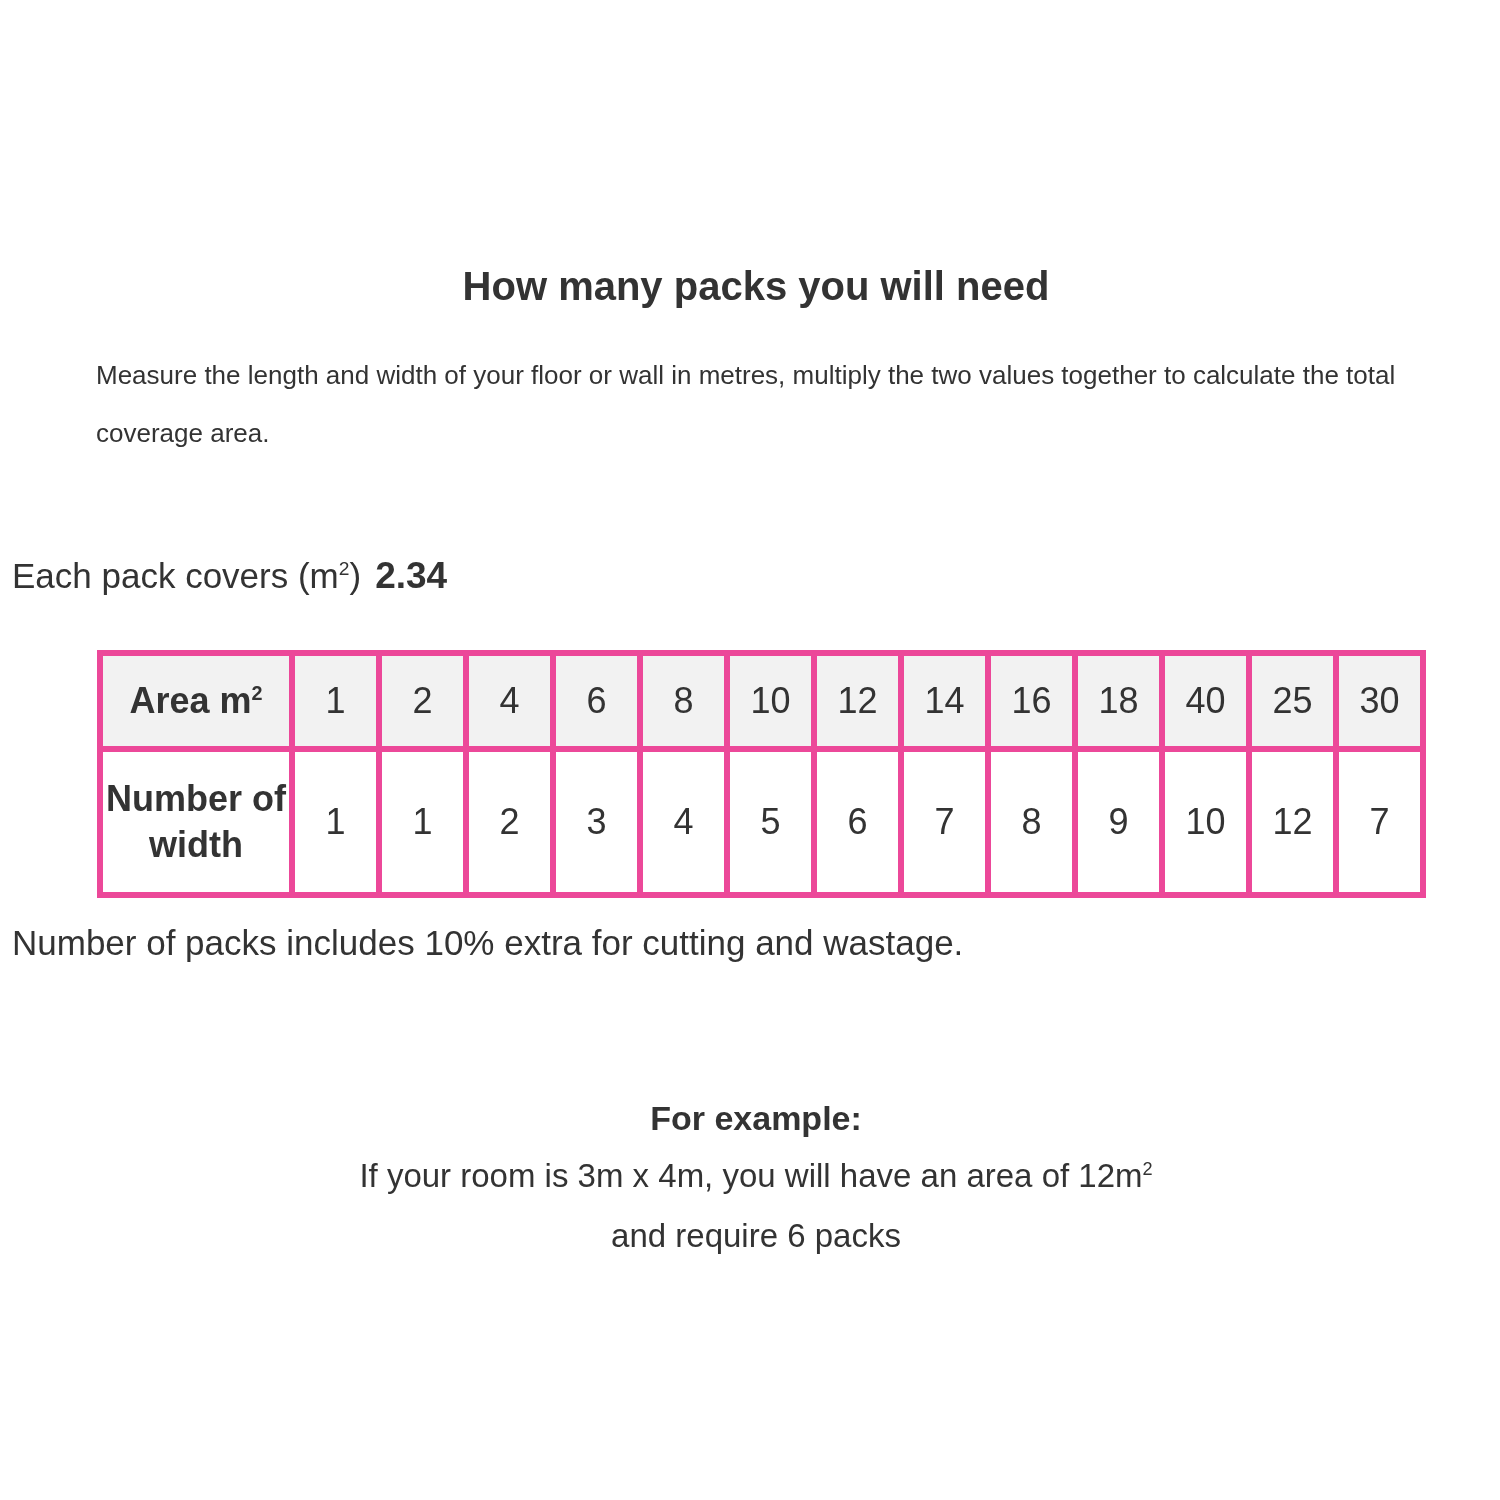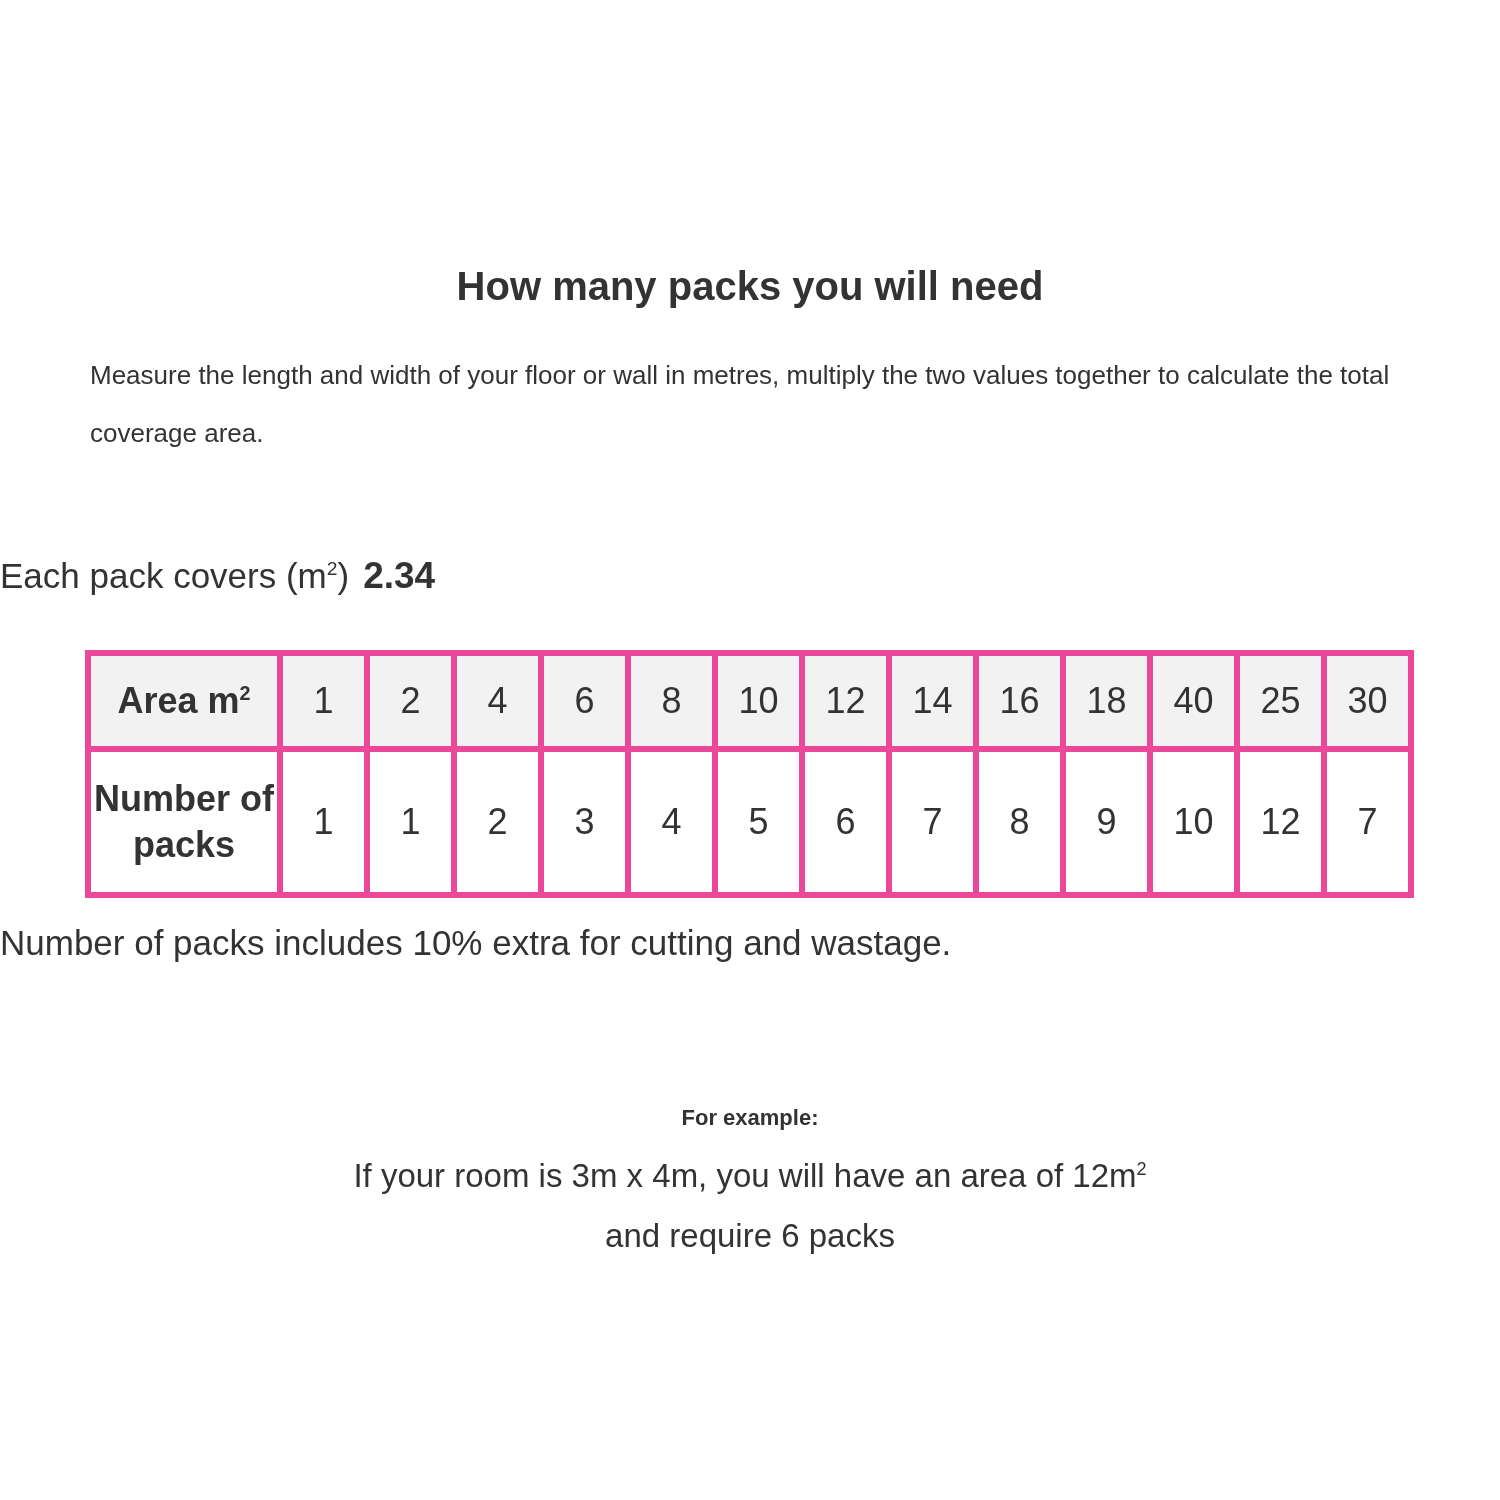--- a/index.html
+++ b/index.html
@@ -10,20 +10,21 @@
   .canvas {
     position: relative;
     width: 1500px;
     height: 1500px;
     background: #ffffff;
     font-family: "Liberation Sans", sans-serif;
     color: #333333;
     box-sizing: border-box;
     padding-top: 262px;
     overflow: hidden;
+    padding-left: 12px;
   }
   .page-title {
     margin: 0 0 36px 0;
     text-align: center;
     font-size: 40px;
     line-height: 48px;
     font-weight: bold;
     color: #333333;
   }
   .intro {
@@ -90,21 +91,21 @@
     text-align: left;
     font-size: 35px;
     line-height: 50px;
   }
   .example {
     margin-top: 122px;
     text-align: center;
   }
   .example-heading {
     margin: 0;
-    font-size: 22px;
+    font-size: 34px;
     line-height: 56px;
     font-weight: bold;
   }
   .example-line {
     margin: 0;
     font-size: 33px;
     line-height: 60px;
     font-weight: normal;
   }
   .example-line sup {
@@ -152,21 +153,21 @@
       <td>10</td>
       <td>12</td>
       <td>14</td>
       <td>16</td>
       <td>18</td>
       <td>40</td>
       <td>25</td>
       <td>30</td>
     </tr>
     <tr class="packs-row">
-      <th class="row-label">Number of packs</th>
+      <th class="row-label">Number of width</th>
       <td>1</td>
       <td>1</td>
       <td>2</td>
       <td>3</td>
       <td>4</td>
       <td>5</td>
       <td>6</td>
       <td>7</td>
       <td>8</td>
       <td>9</td>

